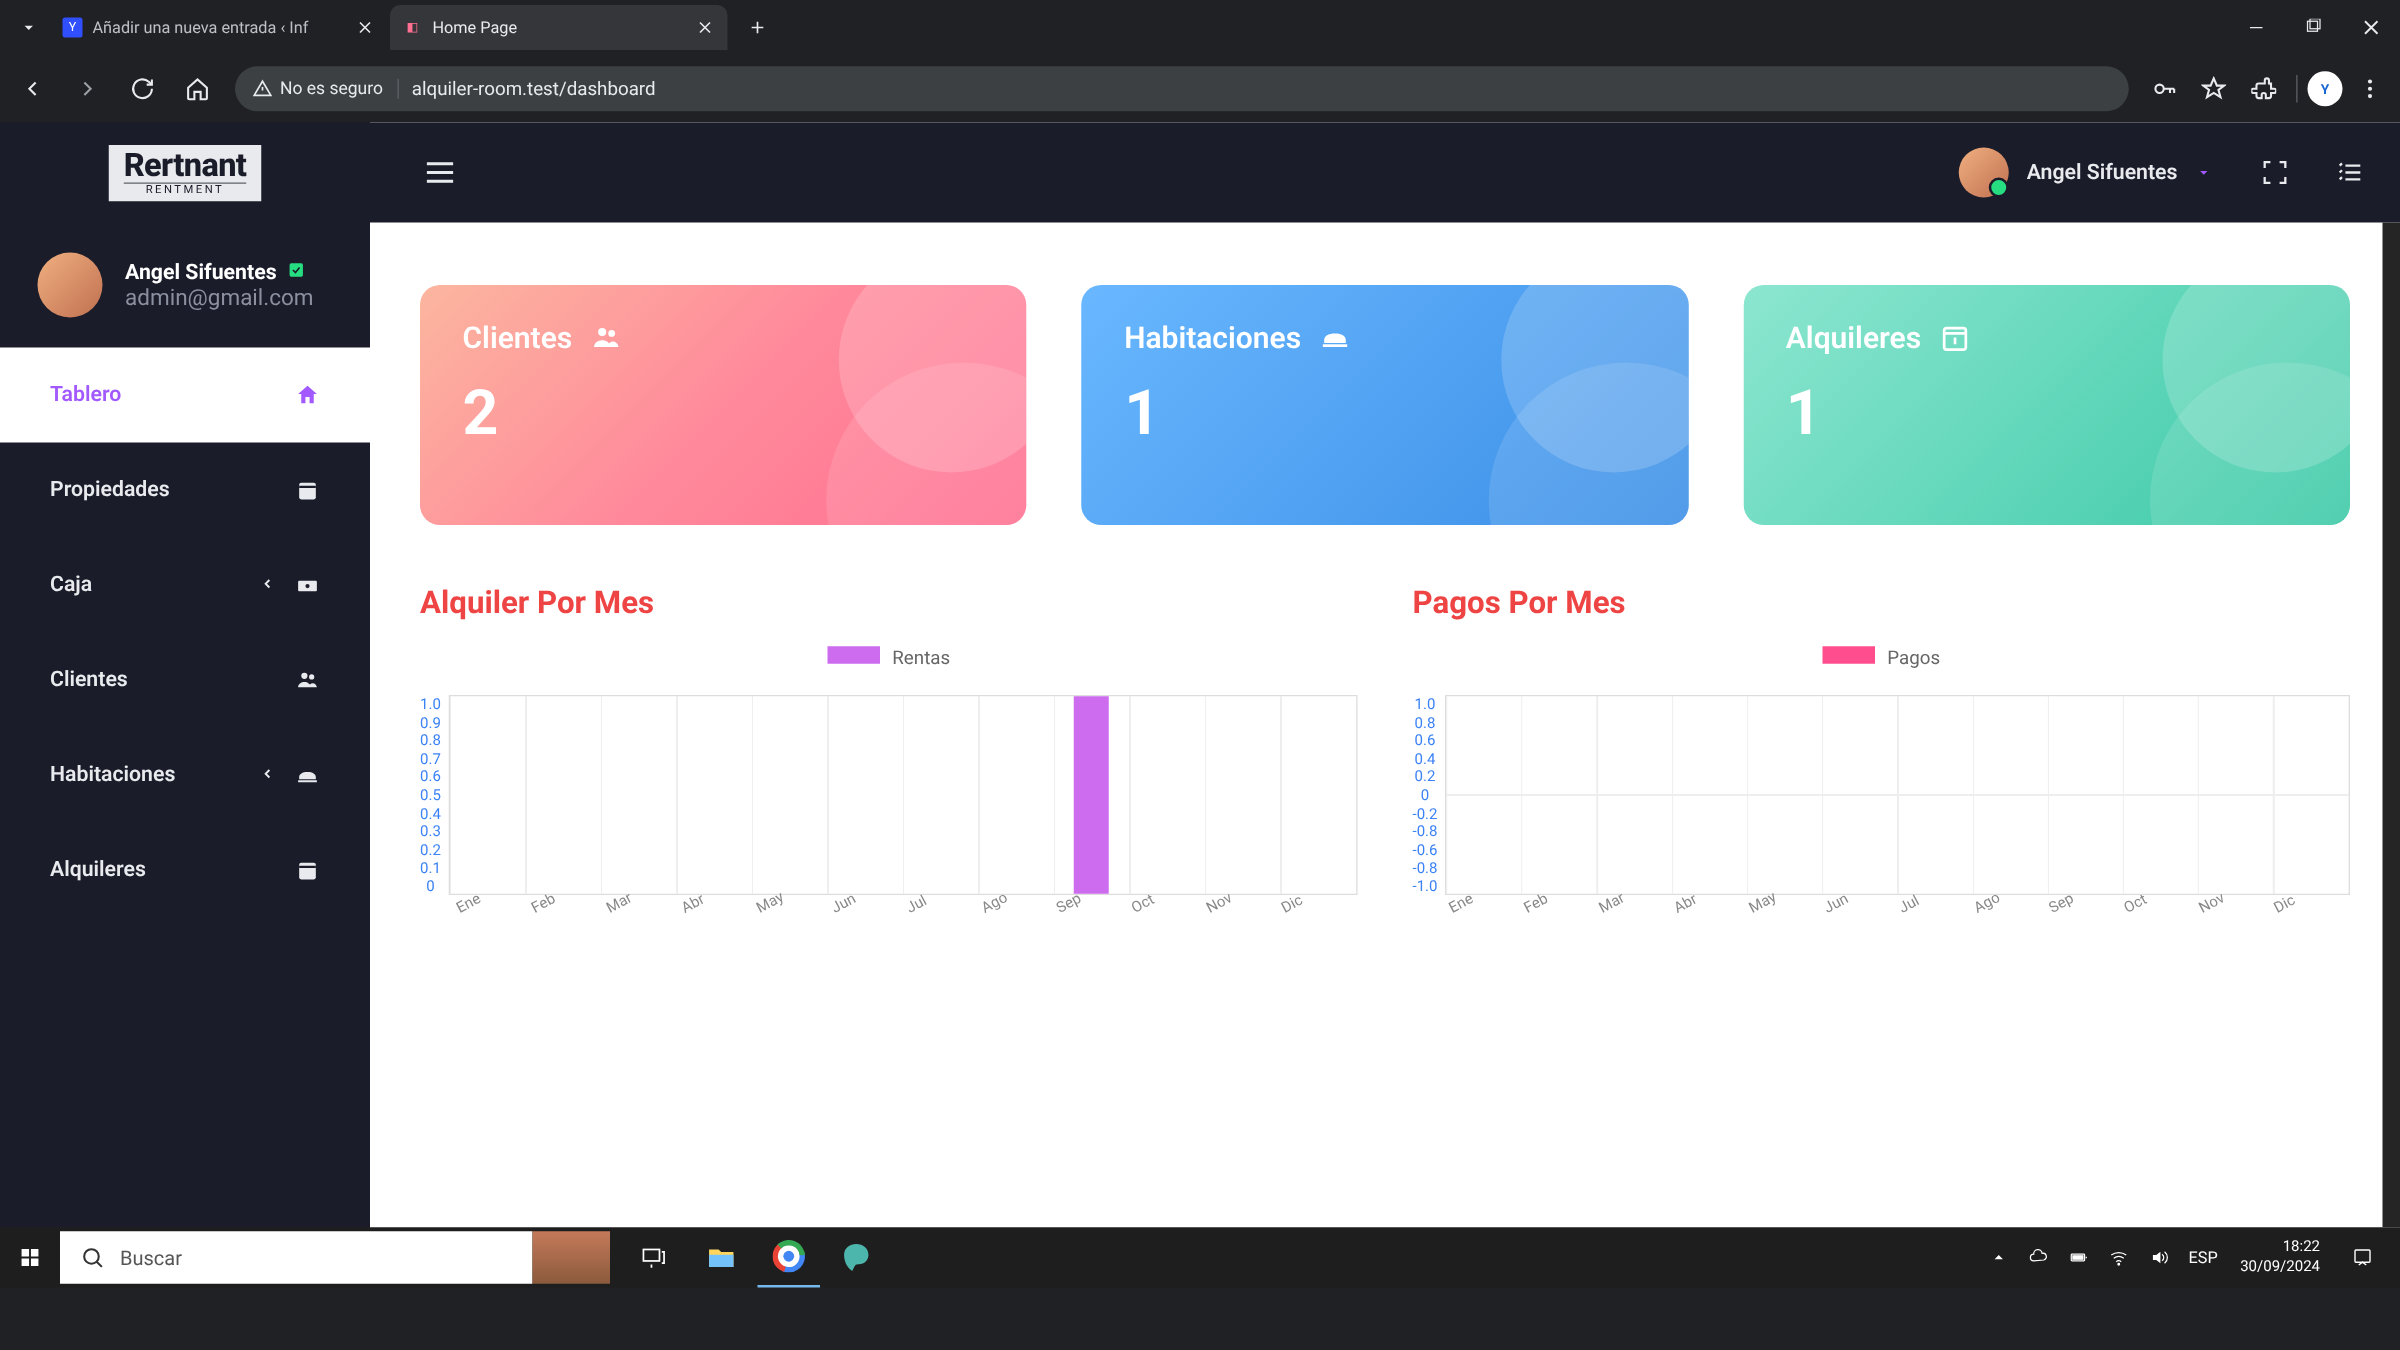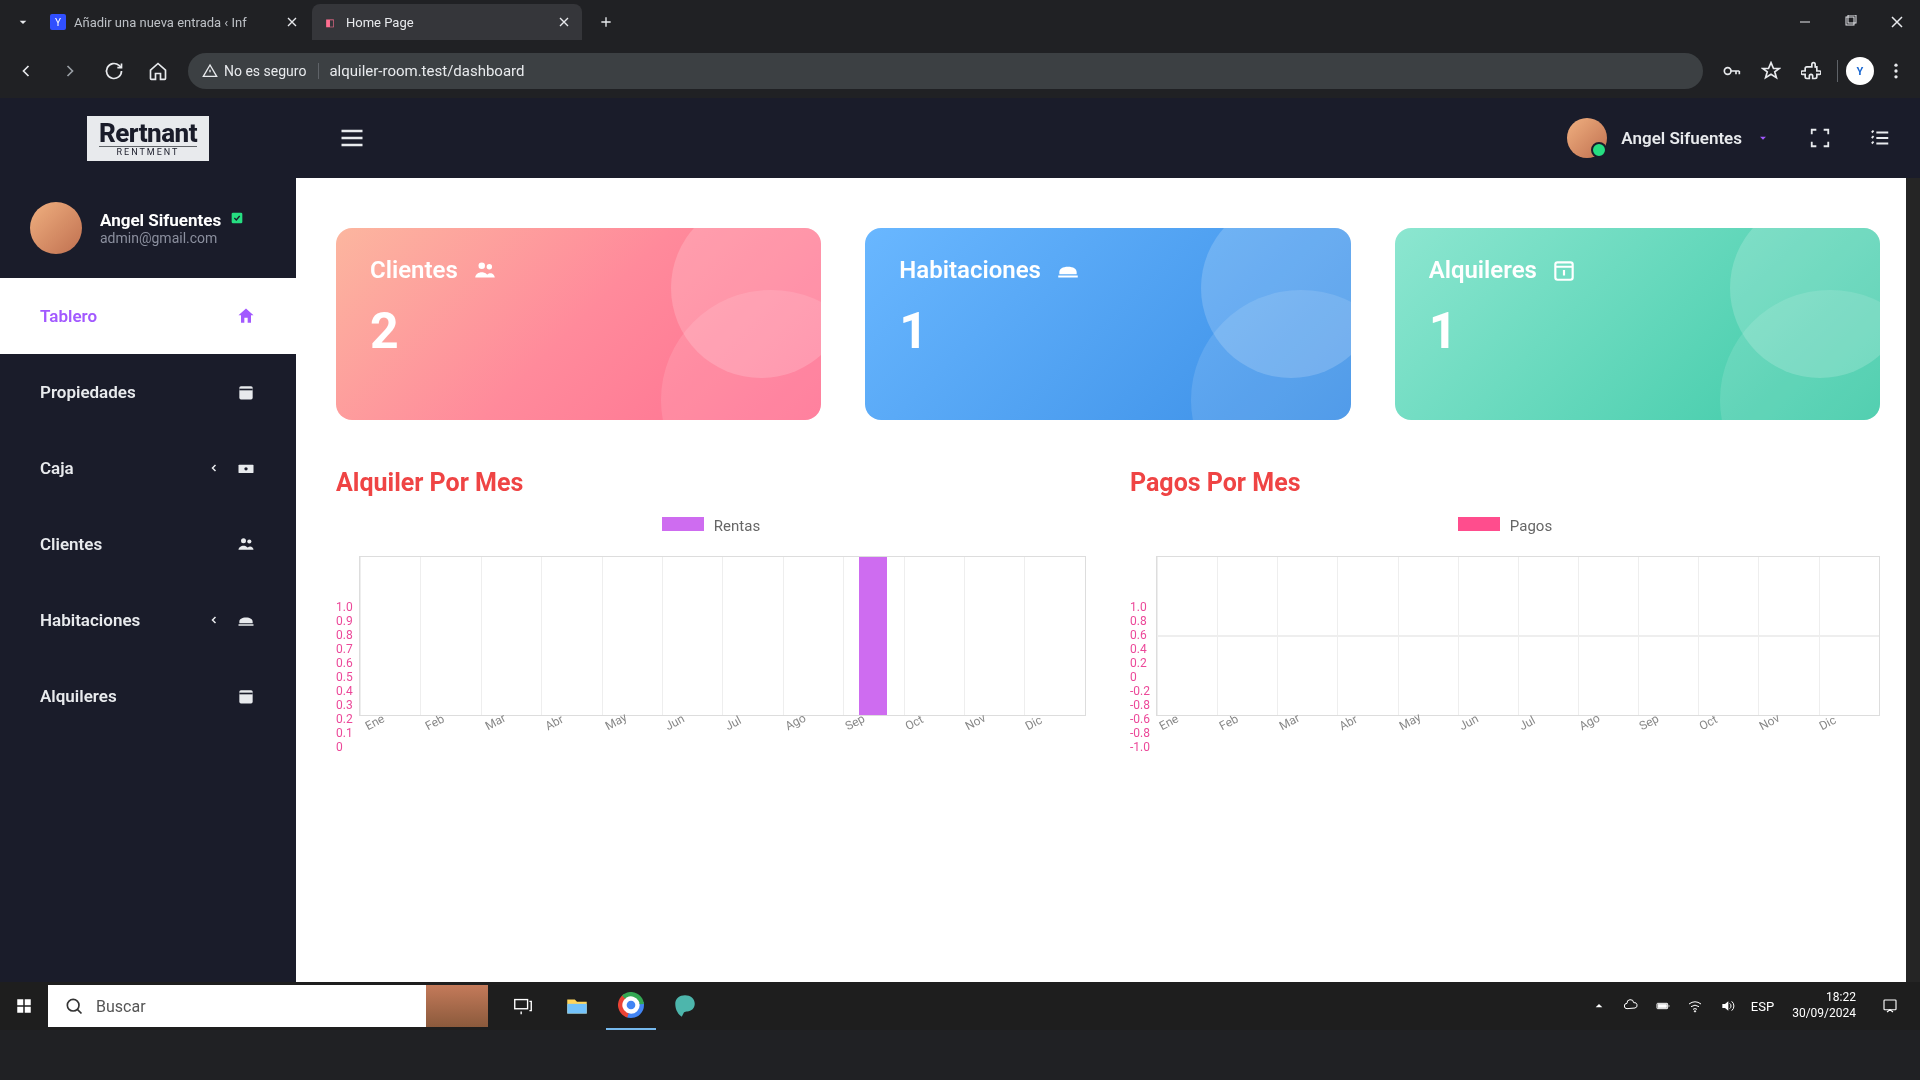--- a/index.html
+++ b/index.html
@@ -47,21 +47,21 @@
 .user-menu { display: flex; align-items: center; gap: 14px; color: #e8eaed; font-size: 17px; font-weight: 600; padding-right: 30px; }
 .avatar-sm { width: 40px; height: 40px; border-radius: 50%; background: linear-gradient(135deg,#f0b080,#c07050); position: relative; }
 .avatar-sm::after { content:''; position:absolute; bottom:0; right:0; width:12px; height:12px; border-radius:50%; background:#26de81; border:2px solid #1a1c2a; }
 .topbar-action { width: 40px; height: 40px; display: flex; align-items: center; justify-content: center; color: #e8eaed; margin-right: 20px; }
 .topbar-action svg { width: 22px; height: 22px; }
 
 .sidebar { width: 296px; background: #1a1c2a; padding-top: 80px; display: flex; flex-direction: column; }
 .user-profile { padding: 24px 30px; display: flex; align-items: center; gap: 18px; }
 .avatar-lg { width: 52px; height: 52px; border-radius: 50%; background: linear-gradient(135deg,#f0b080,#c07050); }
 .user-name { color: #fff; font-weight: 700; font-size: 17px; }
-.user-email { color: #8b8f9e; font-size: 14px; }
+.user-email { color: #8b8f9e; font-size: 18px; }
 .verified-badge { color: #26de81; margin-left: 8px; }
 .nav { display: flex; flex-direction: column; }
 .nav-item { height: 76px; padding: 0 40px; display: flex; align-items: center; color: #e8eaed; font-size: 17px; font-weight: 600; gap: 16px; }
 .nav-item.active { background: #fff; color: #a259ff; }
 .nav-label { flex: 1; }
 .nav-icon { display: flex; align-items: center; justify-content: center; }
 .nav-icon svg { width: 20px; height: 20px; }
 .nav-chevron svg { width: 12px; height: 12px; }
 
 .main { flex: 1; background: #fff; padding-top: 80px; padding-left: 40px; padding-right: 40px; padding-bottom: 20px; overflow: auto; position: relative; }
@@ -78,21 +78,21 @@
 .card-value { font-size: 50px; font-weight: 700; margin-top: 18px; }
 
 .charts { display: flex; gap: 44px; margin-top: 48px; }
 .chart-block { flex: 1; }
 .chart-title { font-size: 25px; font-weight: 700; color: #ef4444; margin-bottom: 20px; }
 .chart-legend { display: flex; justify-content: center; gap: 10px; font-size: 15px; color: #666; margin-bottom: 21px; }
 .legend-swatch { width: 42px; height: 14px; display: inline-block; }
 .legend-swatch.purple { background: #ce6cf0; }
 .legend-swatch.pink { background: #ff4d8d; }
 .chart-area { position: relative; height: 160px; display: flex; }
-.y-axis { display: flex; flex-direction: column; justify-content: space-between; font-size: 12px; color: #ec4899; text-align: left; padding-right: 6px; margin-top: 44px; }
+.y-axis { display: flex; flex-direction: column; justify-content: space-between; font-size: 12px; color: #3b82f6; text-align: center; padding-right: 6px; }
 .plot { flex: 1; border: 1px solid #ddd; position: relative; background-image: repeating-linear-gradient(to right, #eee 0, #eee 1px, transparent 1px, transparent 8.33%); }
 .plot.horiz { background-image: repeating-linear-gradient(to right, #eee 0, #eee 1px, transparent 1px, transparent 8.33%), linear-gradient(to bottom, transparent 49.5%, #eee 49.5%, #eee 50.5%, transparent 50.5%); }
 .bar { position: absolute; bottom: 0; width: 28px; background: #ce6cf0; }
 .x-axis { display: flex; padding-left: 30px; margin-top: 4px; }
 .x-label { flex: 1; font-size: 12px; color: #888; transform: rotate(-28deg); transform-origin: left center; white-space: nowrap; }
 
 
 .taskbar { height: 48px; background: #1e1e1e; display: flex; align-items: center; position: relative; }
 .start-btn { width: 48px; height: 48px; display: flex; align-items: center; justify-content: center; color: #fff; }
 .search-box { height: 42px; background: #fff; display: flex; align-items: center; gap: 12px; padding: 0 16px; width: 378px; color: #555; font-size: 16px; }

